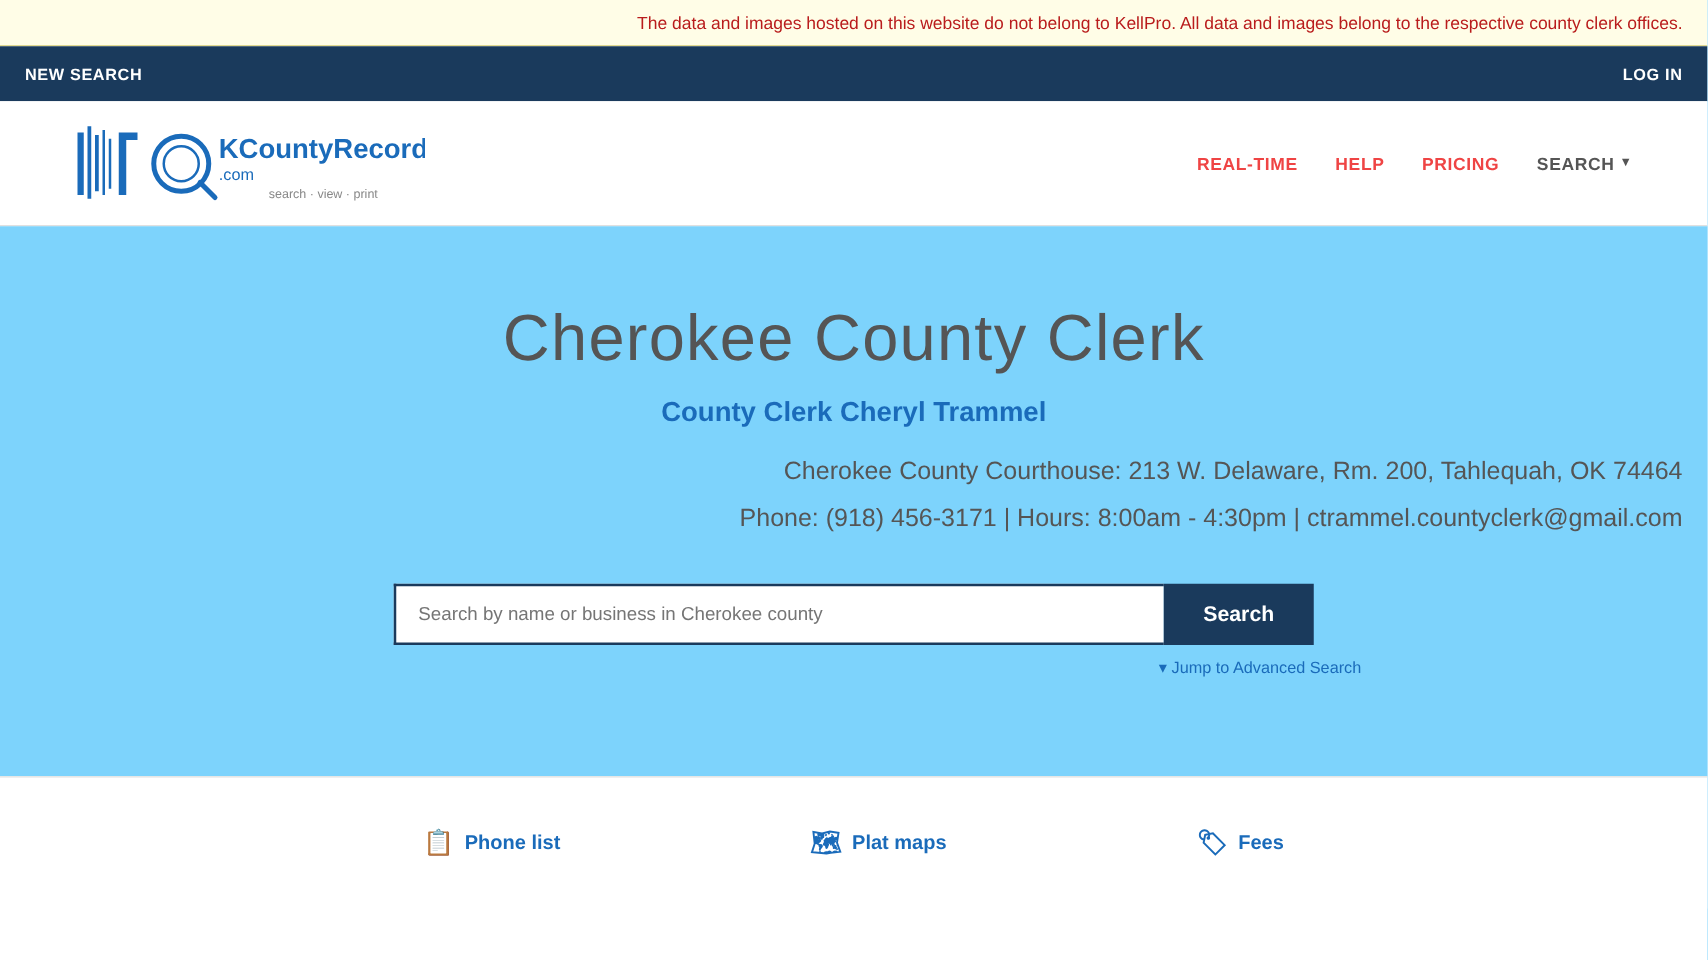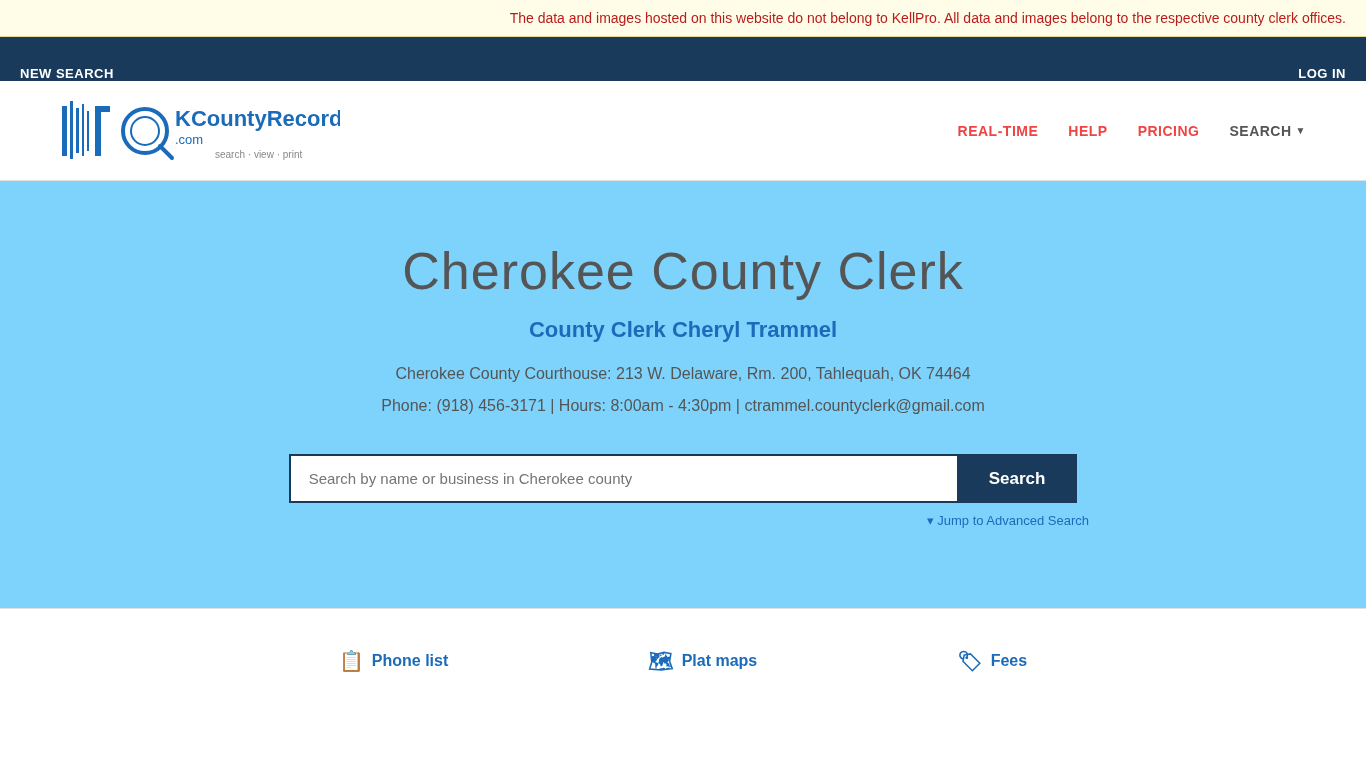--- a/index.html
+++ b/index.html
@@ -12,21 +12,21 @@
       padding: 10px 20px;
       font-size: 14px;
       color: #b91c1c;
       border-bottom: 1px solid #e0d98f;
     }
 
     
     .nav-bar {
       background: #1a3a5c;
       display: flex;
-      align-items: flex-end;
+      align-items: center;
       justify-content: space-between;
       padding: 0 20px;
       height: 44px;
     }
     .nav-bar a {
       color: #fff;
       text-decoration: none;
       font-size: 13px;
       font-weight: bold;
       letter-spacing: 0.5px;
@@ -88,35 +88,36 @@
       letter-spacing: 1px;
     }
     .clerk-name {
       font-size: 22px;
       color: #1a6bba;
       font-weight: bold;
       margin-bottom: 18px;
       text-align: center;
     }
     .courthouse-info {
-      font-size: 16px;
+      font-size: 20px;
       color: #555;
       margin-bottom: 6px;
       line-height: 1.6;
+      text-align: right;
     }
 
     
     .search-bar-container {
       display: flex;
       justify-content: center;
       margin-top: 36px;
       margin-bottom: 10px;
     }
     .search-input {
-      width: 668px;
+      width: 616px;
       padding: 14px 18px;
       font-size: 15px;
       border: 2px solid #1a3a5c;
       border-right: none;
       outline: none;
       color: #999;
       background: #fff;
     }
     .search-button {
       background: #1a3a5c;

